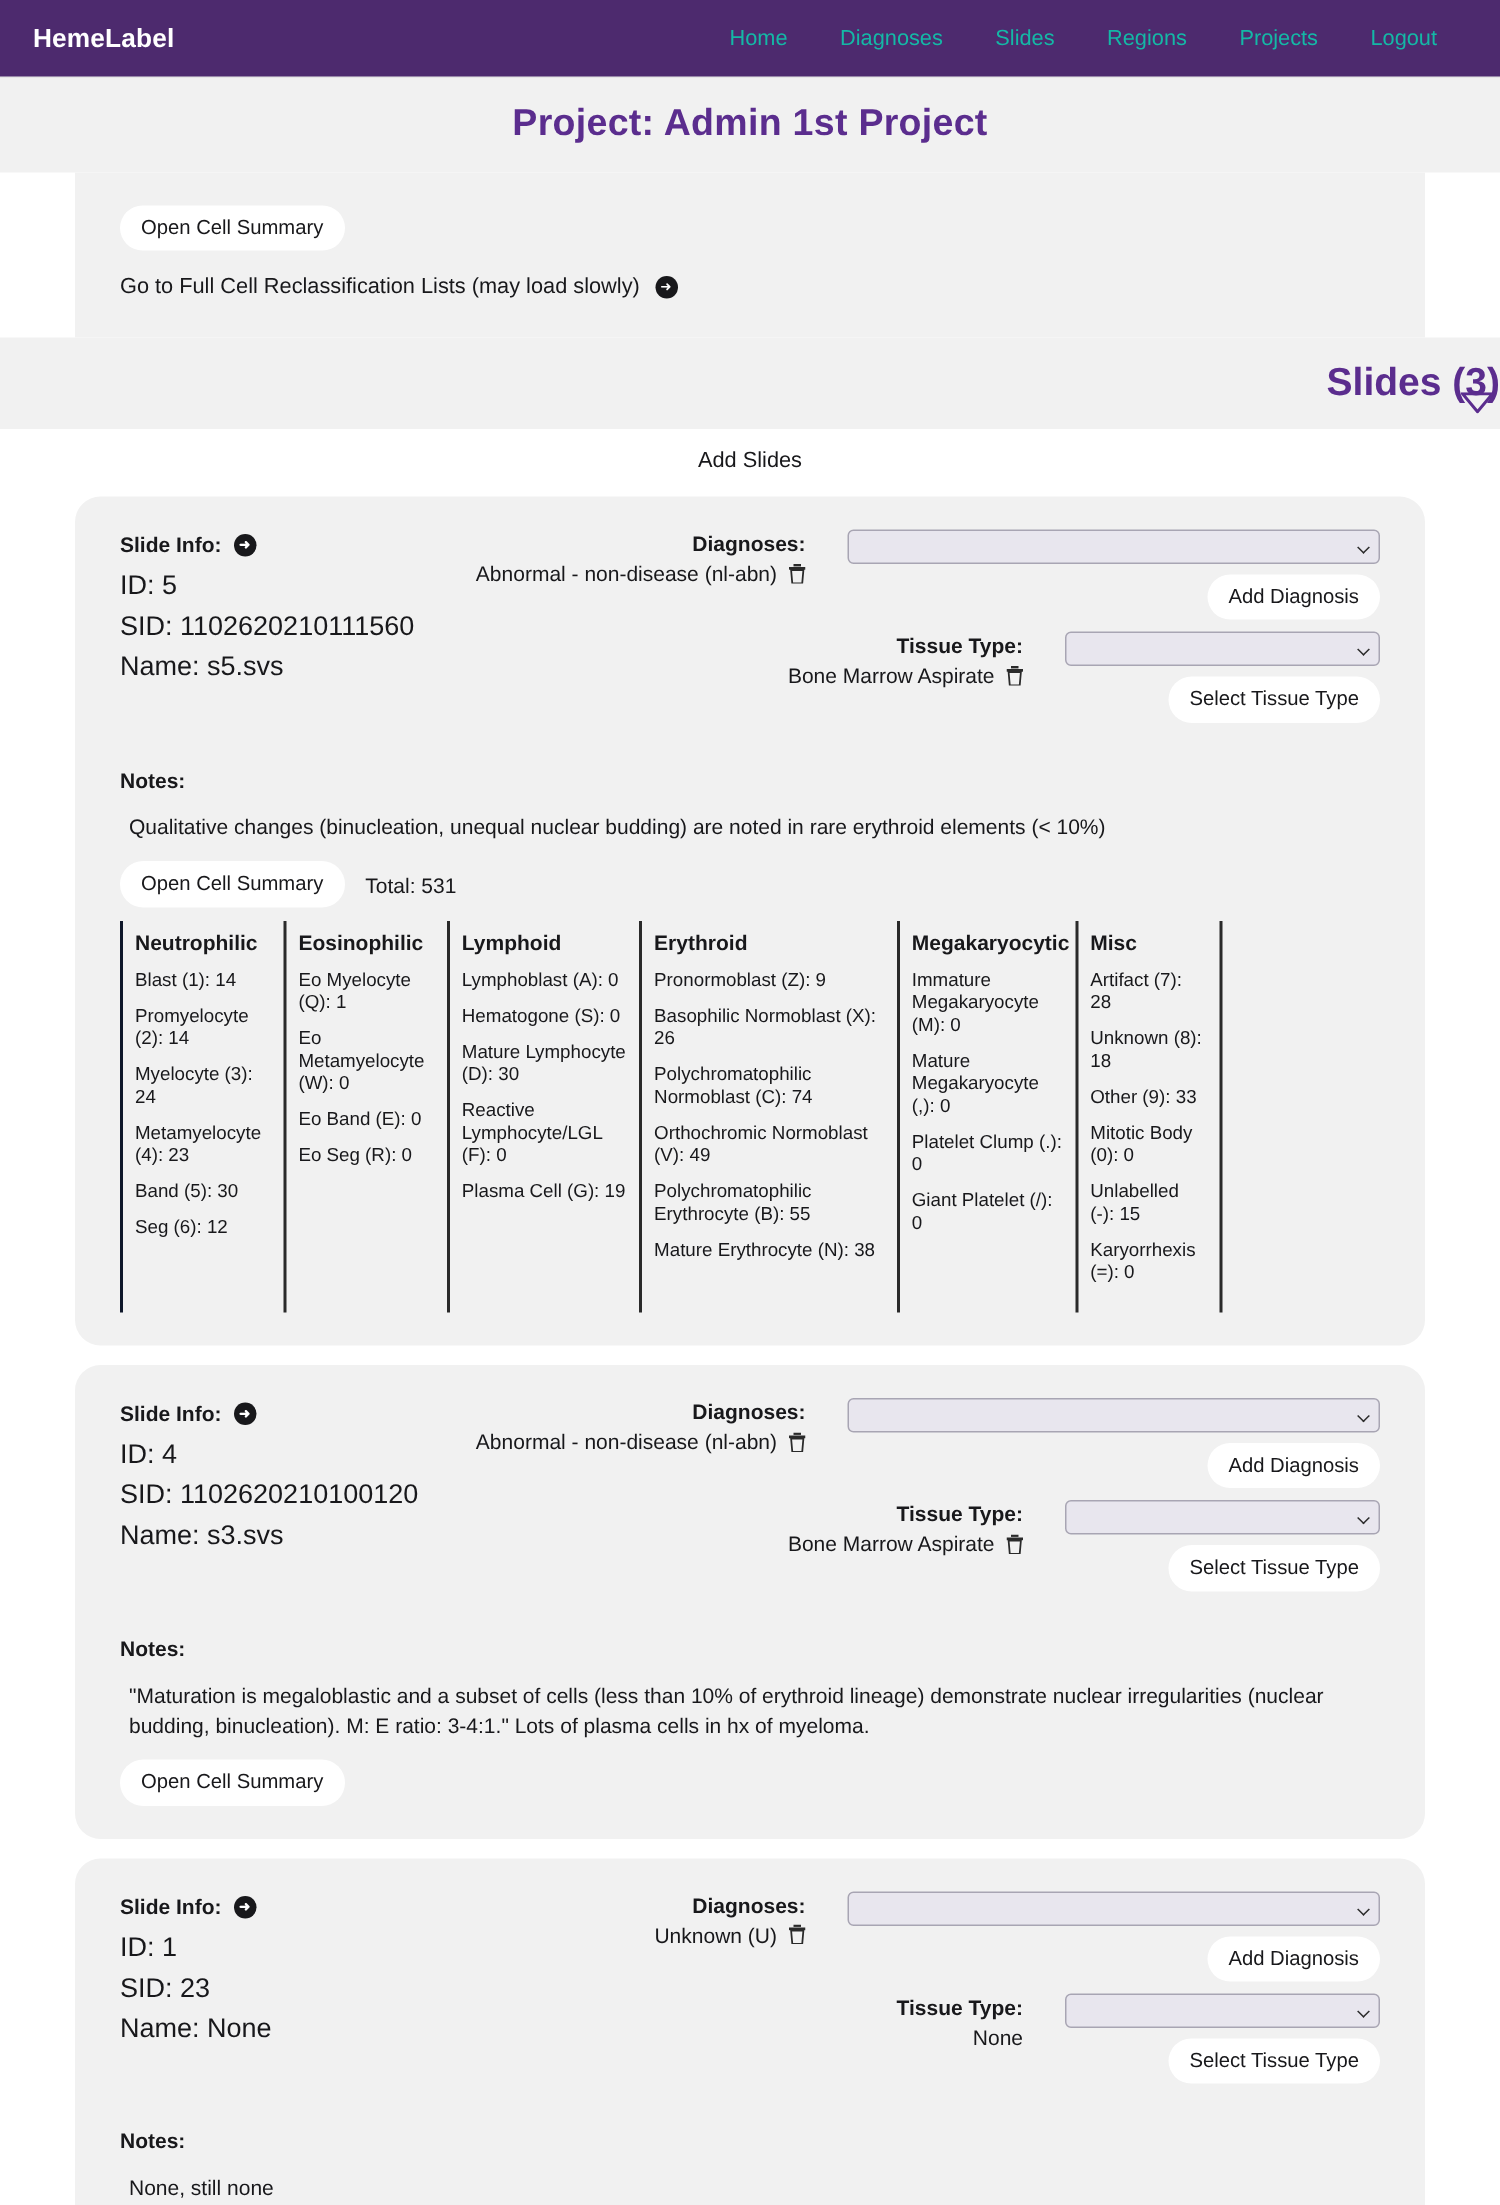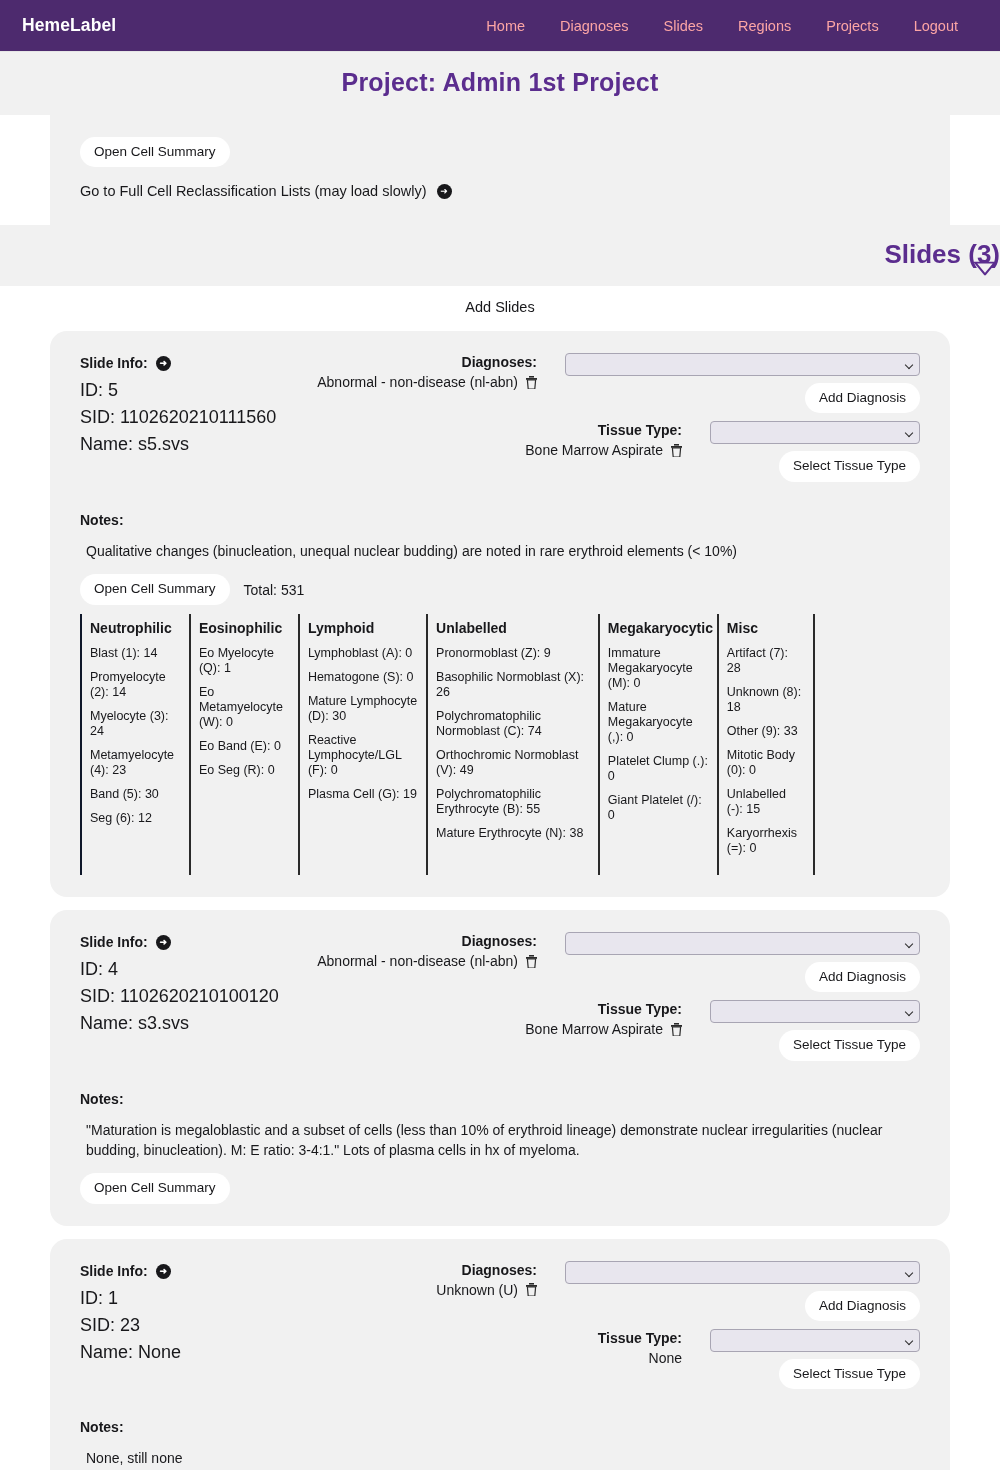--- a/index.html
+++ b/index.html
@@ -28,21 +28,21 @@
     letter-spacing: .1px;
   }
   .nav-links {
     margin-left: auto;
     display: flex;
     align-items: center;
     gap: 35px;
     padding-right: 20px;
   }
   .nav-links a {
-    color: #fca5a5;
+    color: #14b8a6;
     font-size: 14.5px;
     text-decoration: none;
   }
 
   
   .page-title-bar {
     background: #f1f1f1;
     padding: 16px 0 18px 0;
     text-align: center;
   }
@@ -384,21 +384,21 @@
       </div>
       <div class="cell-col cc-lymphoid">
         <h4>Lymphoid</h4>
         <div class="item">Lymphoblast (A): 0</div>
         <div class="item">Hematogone (S): 0</div>
         <div class="item">Mature Lymphocyte (D): 30</div>
         <div class="item">Reactive Lymphocyte/LGL (F): 0</div>
         <div class="item">Plasma Cell (G): 19</div>
       </div>
       <div class="cell-col cc-erythroid">
-        <h4>Unlabelled</h4>
+        <h4>Erythroid</h4>
         <div class="item">Pronormoblast (Z): 9</div>
         <div class="item">Basophilic Normoblast (X): 26</div>
         <div class="item">Polychromatophilic Normoblast (C): 74</div>
         <div class="item">Orthochromic Normoblast (V): 49</div>
         <div class="item">Polychromatophilic Erythrocyte (B): 55</div>
         <div class="item">Mature Erythrocyte (N): 38</div>
       </div>
       <div class="cell-col cc-megakaryocytic">
         <h4>Megakaryocytic</h4>
         <div class="item">Immature Megakaryocyte (M): 0</div>

